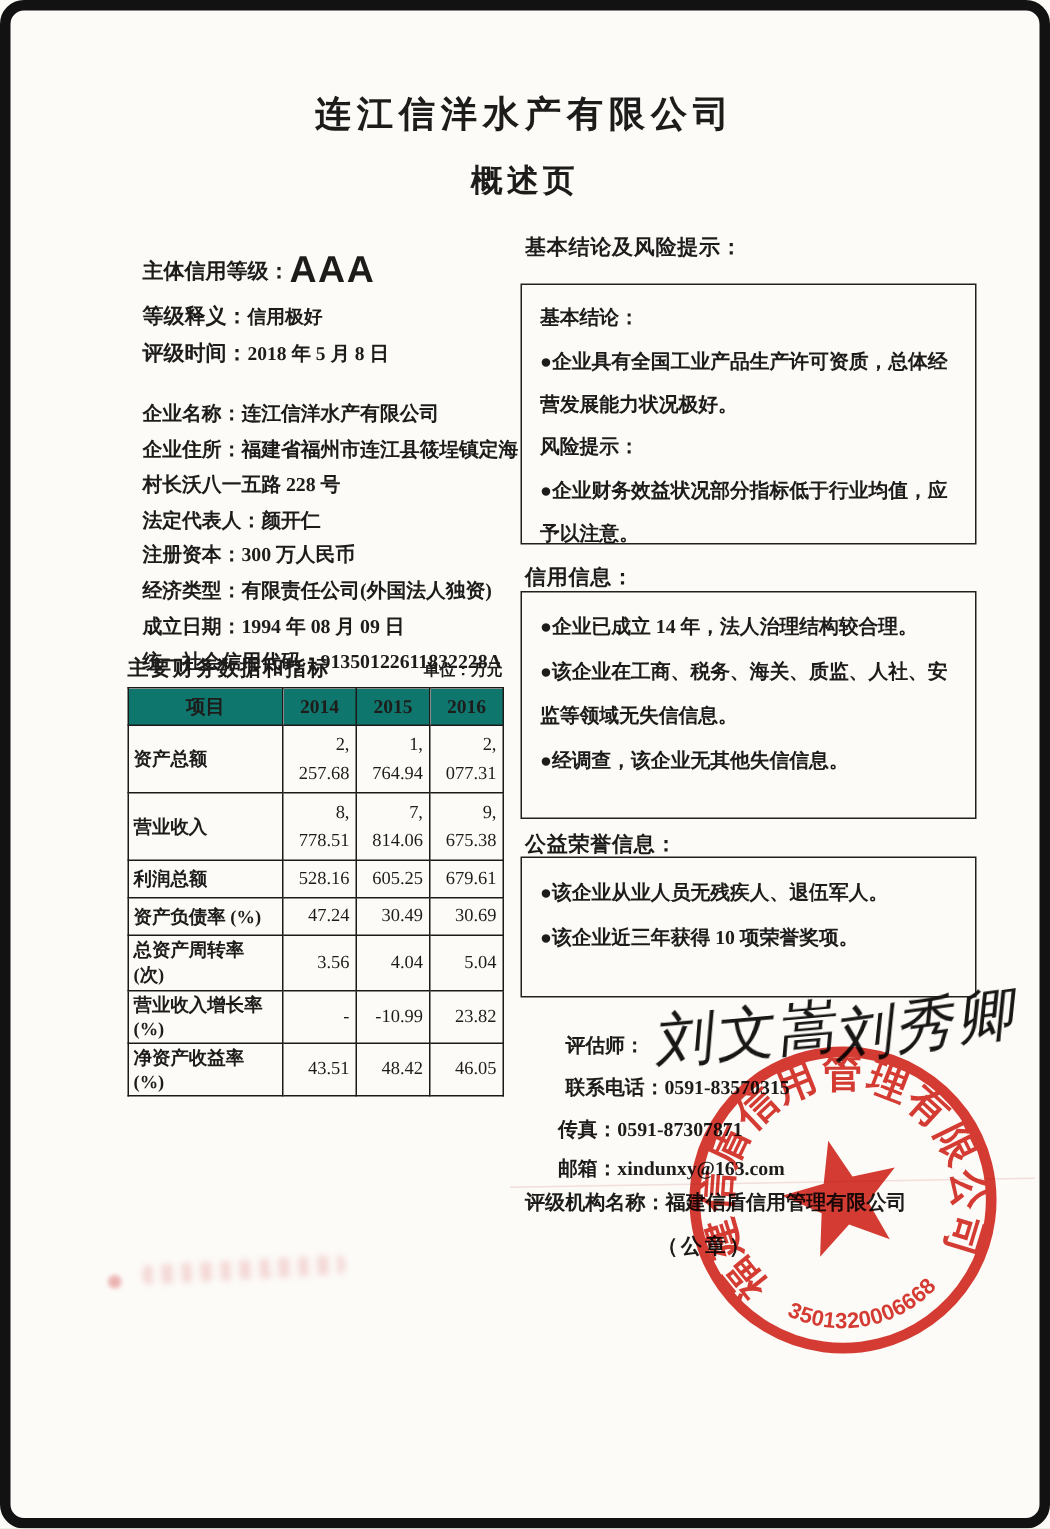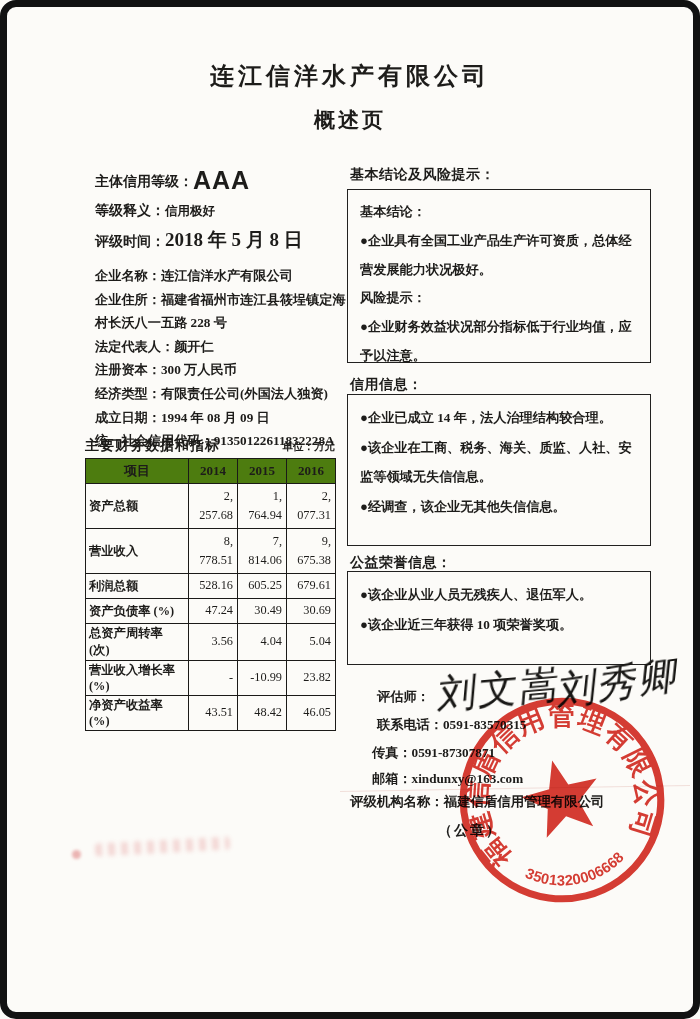--- a/index.html
+++ b/index.html
@@ -11,31 +11,31 @@
   .frame{position:absolute;inset:0;border:7px solid #121212;border-radius:16px;pointer-events:none;z-index:50;}
   .abs{position:absolute;}
 
   .doc-title{top:60px;left:0;width:100%;text-align:center;font-size:24px;font-weight:700;letter-spacing:4px;}
   .doc-subtitle{top:106px;left:0;width:100%;text-align:center;font-size:21px;font-weight:600;letter-spacing:3px;}
 
   .rating{top:166px;left:95px;width:255px;}
   .rating .row{margin-bottom:7px;font-size:14px;font-weight:700;}
   .grade-value{font-family:"Liberation Sans","DejaVu Sans",sans-serif;font-size:25px;font-weight:600;letter-spacing:1px;vertical-align:-3px;}
   .meaning-value{font-weight:600;font-size:12.5px;}
-  .date-value{font-weight:700;font-size:19px;}
+  .date-value{font-weight:700;font-size:13px;}
 
   .company{top:264px;left:95px;width:253px;font-size:13.2px;font-weight:700;line-height:23.6px;}
 
   .fin-head{top:437px;left:85px;width:250px;display:flex;justify-content:space-between;align-items:baseline;text-align:right;}
   .fin-title{font-size:14px;font-weight:700;letter-spacing:1px;}
   .fin-unit{font-size:10.5px;font-weight:600;}
 
   table.fin{position:absolute;top:458px;left:85px;border-collapse:collapse;table-layout:fixed;width:250px;}
   table.fin th,table.fin td{border:1.6px solid #1b1a18;padding:1px 4px;font-size:12.3px;overflow:hidden;}
-  table.fin th{background:#4d7c0f;font-weight:700;font-size:13px;height:22px;text-align:center;}
+  table.fin th{background:#0f766e;font-weight:700;font-size:13px;height:22px;text-align:center;}
   table.fin td.lbl{text-align:left;font-weight:600;padding-left:3px;}
   table.fin td.val{text-align:right;line-height:1.55;}
   table.fin tbody tr{height:25px;}
   table.fin tbody tr.tall{height:45px;}
 
   .sec-heading{font-size:14px;font-weight:700;letter-spacing:0.5px;}
   .txtbox{border:1.6px solid #222120;padding:8px 12px;width:278px;font-size:13.2px;}
   .txtbox p{margin:0;line-height:28.8px;font-weight:600;}
   .box-credit p, .box-honor p{line-height:29.5px;}
 
@@ -147,21 +147,21 @@
       </tr>
       <tr>
         <td class="lbl">净资产收益率 (%)</td>
         <td class="val">43.51</td>
         <td class="val">48.42</td>
         <td class="val">46.05</td>
       </tr>
     </tbody>
   </table>
 
-  <div class="abs sec-heading" style="top:166px;left:350px;">基本结论及风险提示：</div>
+  <div class="abs sec-heading" style="top:156px;left:350px;">基本结论及风险提示：</div>
   <div class="abs txtbox" style="top:189px;left:347px;height:156px;">
     <p>基本结论：</p>
     <p>●企业具有全国工业产品生产许可资质，总体经营发展能力状况极好。</p>
     <p>风险提示：</p>
     <p>●企业财务效益状况部分指标低于行业均值，应予以注意。</p>
   </div>
 
   <div class="abs sec-heading" style="top:376px;left:350px;">信用信息：</div>
   <div class="abs txtbox box-credit" style="top:394px;left:347px;height:134px;">
     <p>●企业已成立 14 年，法人治理结构较合理。</p>

